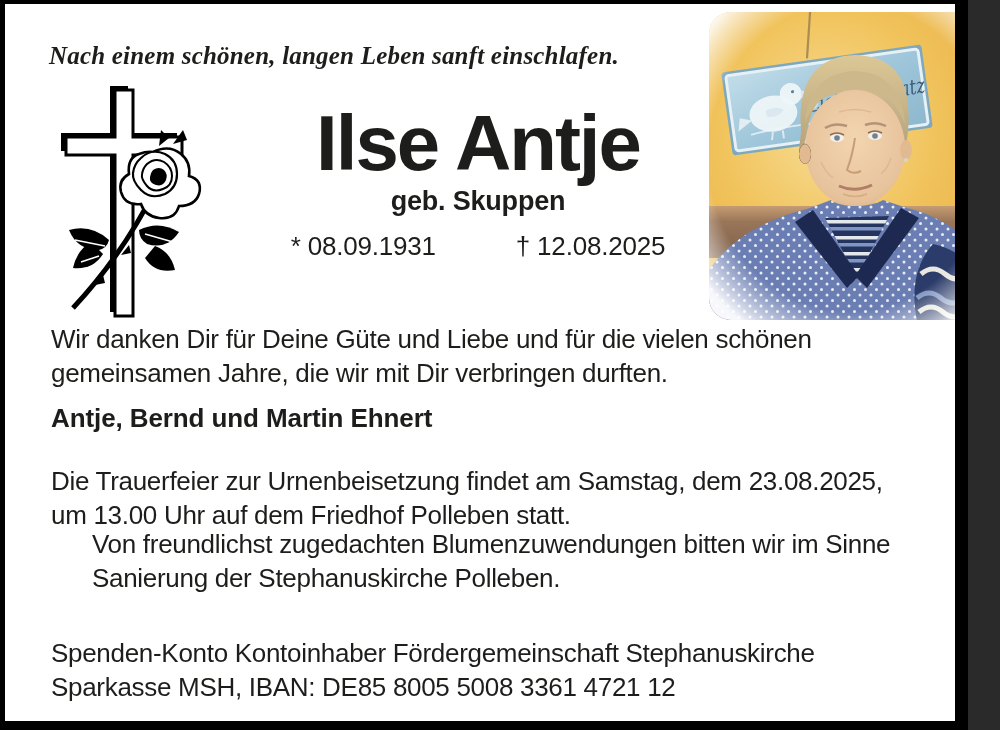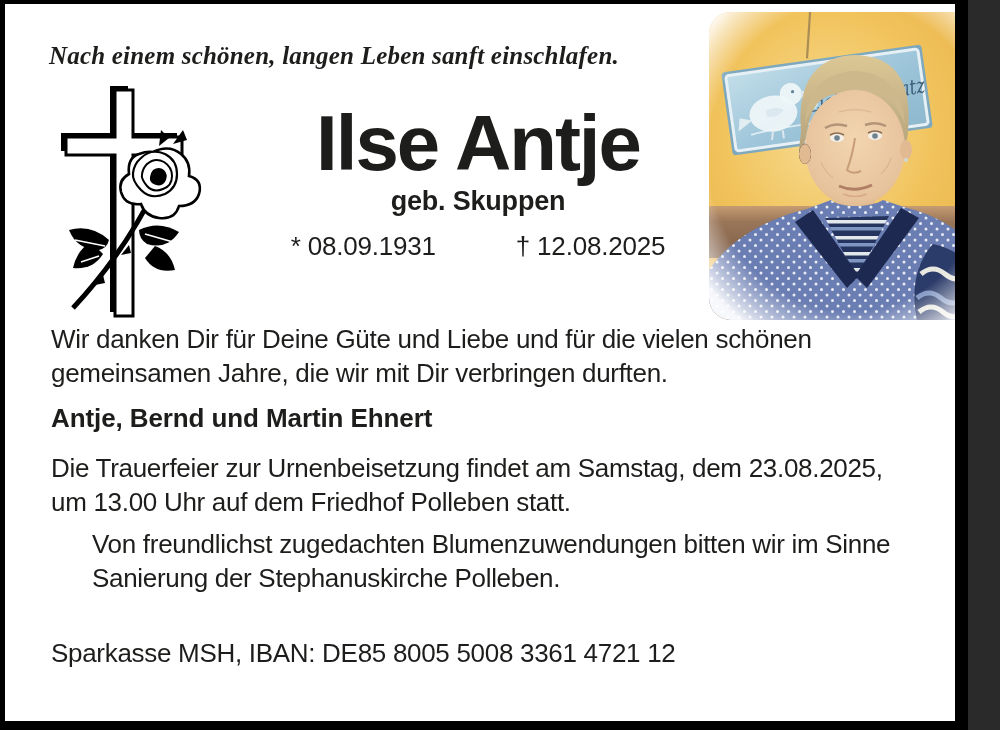--- a/index.html
+++ b/index.html
@@ -24,21 +24,21 @@
   .photo{
     position:absolute;left:704px;top:8px;width:282px;height:308px;
     border-radius:22px;overflow:hidden;
     box-shadow:inset 0 0 22px 14px #ffffff;
   }
   .photo svg{display:block;}
   .para{position:absolute;left:46px;width:915px;font-size:26px;letter-spacing:-.3px;}
   .para .t-line{line-height:34px;white-space:nowrap;}
   .p-thanks{top:318px;}
   .p-family{top:399px;font-weight:700;font-size:26px;letter-spacing:-.1px;}
-  .p-funeral{top:447px;}
+  .p-funeral{top:460px;}
   .p-flowers{top:523px;margin-left:41px;}
   .p-donation{top:632px;}
 </style>
 </head>
 <body>
 
 <div class="frame">
 
   <div class="epitaph">Nach einem schönen, langen Leben sanft einschlafen.</div>
 
@@ -221,16 +221,17 @@
       <div class="t-line">Die Trauerfeier zur Urnenbeisetzung findet am Samstag, dem 23.08.2025,</div>
       <div class="t-line">um 13.00 Uhr auf dem Friedhof Polleben statt.</div>
     </div>
 
   <div class="para p-flowers">
       <div class="t-line">Von freundlichst zugedachten Blumenzuwendungen bitten wir im Sinne</div>
       <div class="t-line">Sanierung der Stephanuskirche Polleben.</div>
     </div>
 
   <div class="para p-donation">
+      <div class="t-line">Spenden-Konto Kontoinhaber Fördergemeinschaft Stephanuskirche</div>
       <div class="t-line">Sparkasse MSH, IBAN: DE85 8005 5008 3361 4721 12</div>
     </div>
 
 </div>
 
 </body></html>

